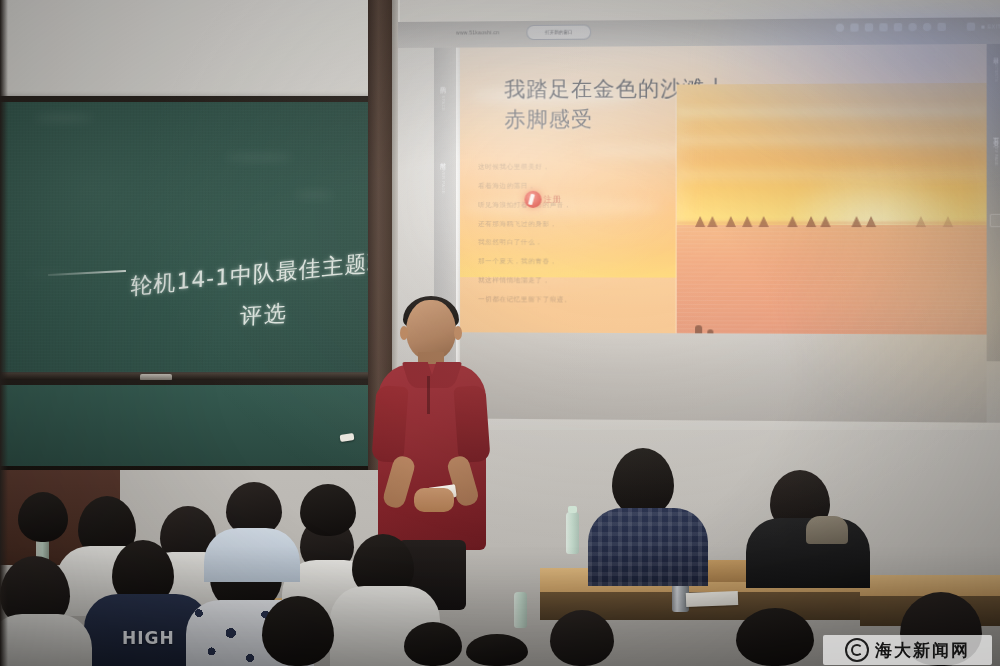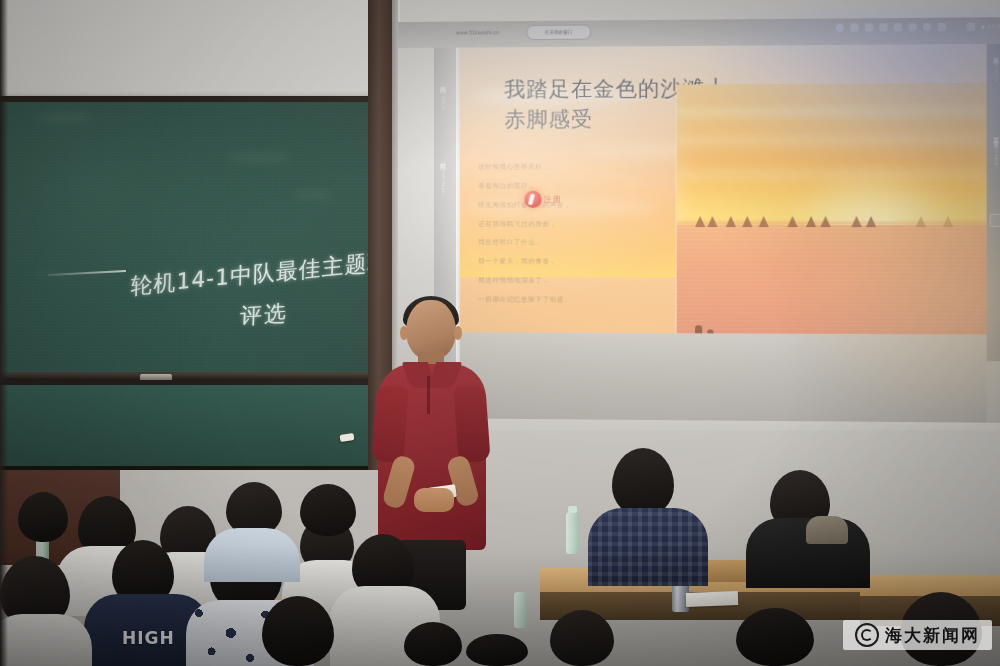--- a/index.html
+++ b/index.html
@@ -489,23 +489,23 @@
       radial-gradient(ellipse at 50% 55%, rgba(0,0,0,0) 40%, rgba(0,0,0,.30) 100%);
   }
   .bottom-dark{
     position:absolute;left:0;bottom:0;width:100%;height:120px;
     background:linear-gradient(180deg,rgba(0,0,0,0),rgba(0,0,0,.30));
     pointer-events:none;
   }
 
   
   .watermark{
-    position:absolute;right:8px;bottom:16px;
+    position:absolute;right:8px;bottom:1px;
     display:flex;align-items:center;gap:6px;
-    padding:3px 12px;
+    padding:3px 22px;
     background:rgba(245,245,245,.72);
     border-radius:2px;
   }
   .wm-logo{
     width:20px;height:20px;border-radius:50%;
     border:2px solid #1d1d1d;
     position:relative;
     display:flex;align-items:center;justify-content:center;
   }
   .wm-logo::after{

